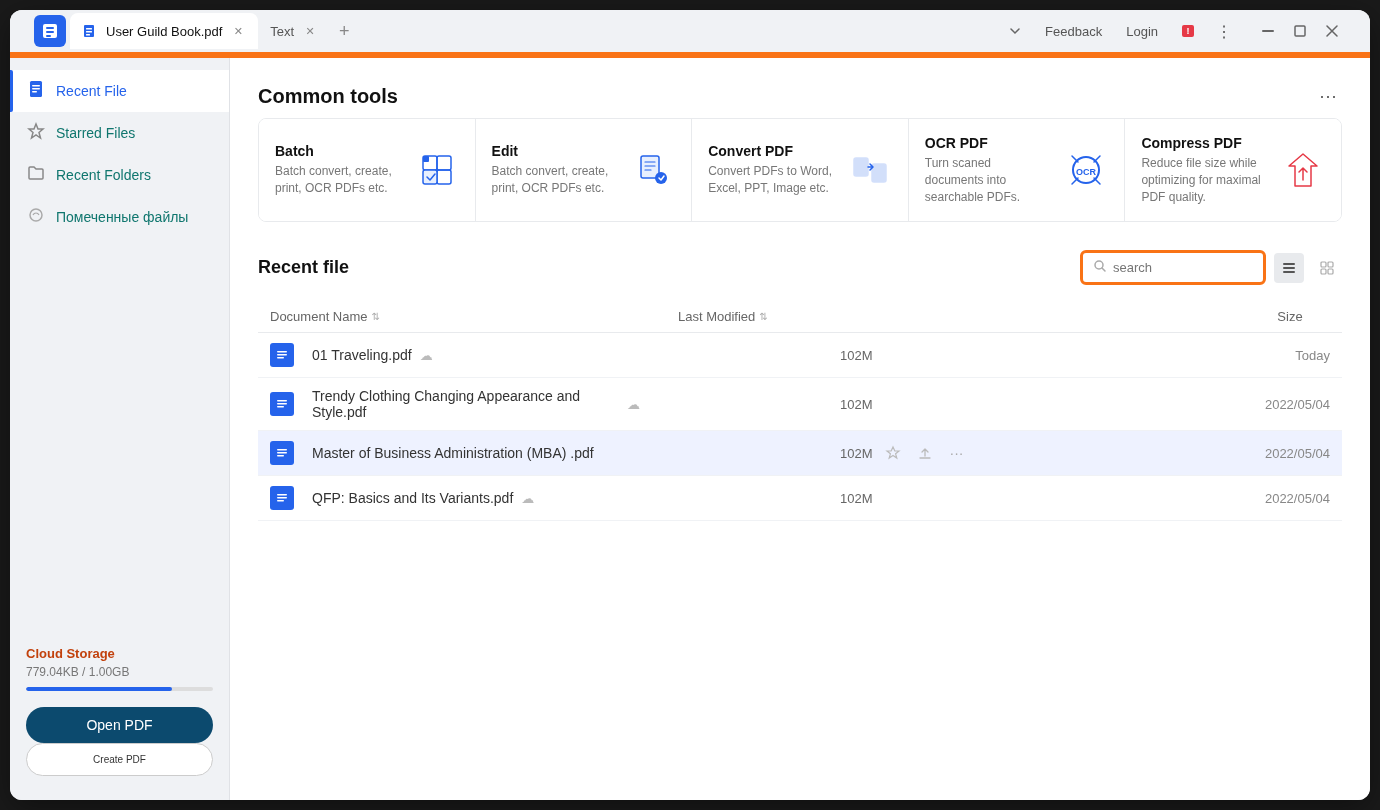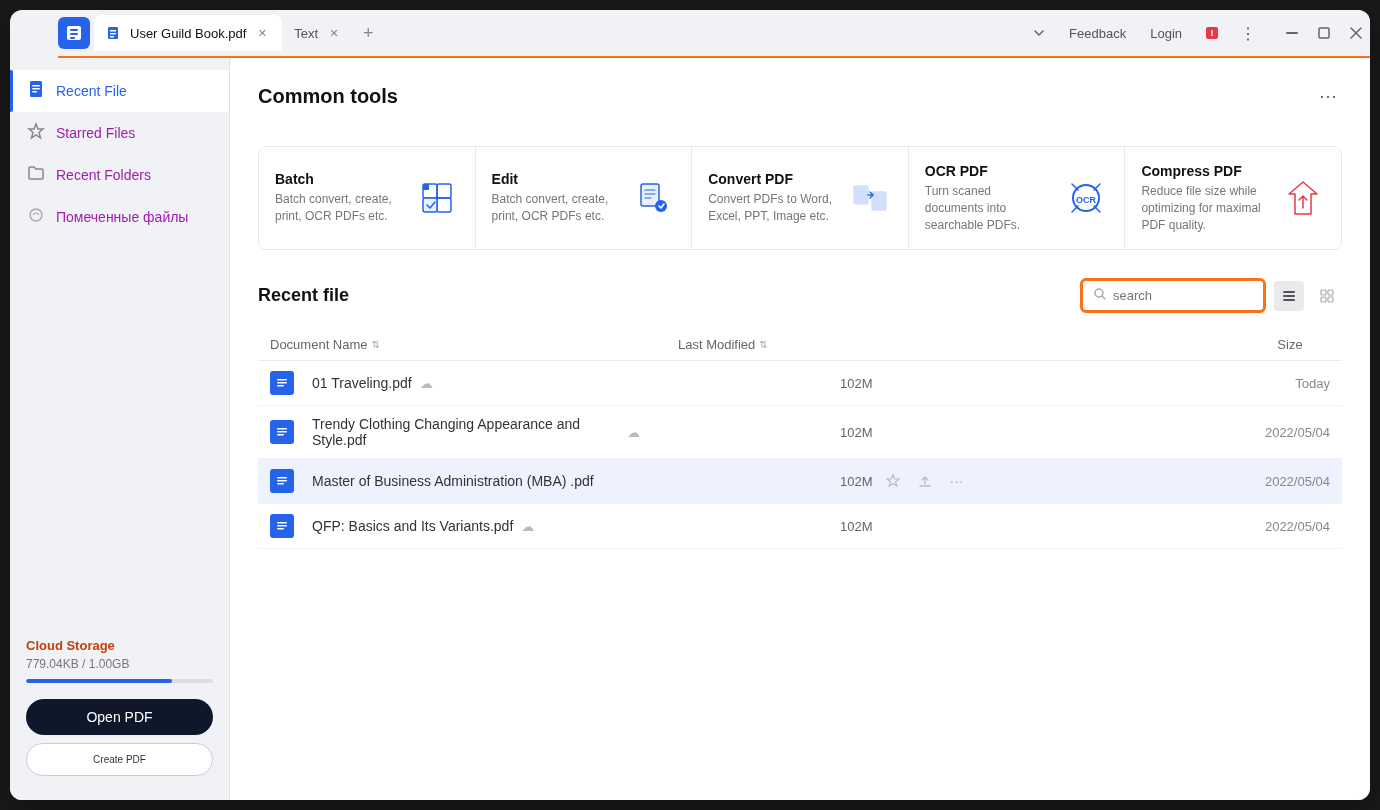--- a/index.html
+++ b/index.html
@@ -22,24 +22,23 @@
       display: flex;
       flex-direction: column;
       box-shadow: 0 8px 32px rgba(0,0,0,0.4);
     }
     
     .title-bar {
       height: 48px;
       background: #f0f2f5;
       display: flex;
       align-items: center;
-      padding: 0 0;
-      border-bottom: 2px solid #f97316;
+      padding: 0 24px;
+      border-bottom: 6px solid #f97316;
       flex-shrink: 0;
-      margin-left: 48px;
     }
     .title-bar-logo {
       width: 32px;
       height: 32px;
       background: #2563eb;
       border-radius: 6px;
       display: flex;
       align-items: center;
       justify-content: center;
       color: white;
@@ -149,21 +148,21 @@
       flex-shrink: 0;
     }
     .sidebar-item {
       display: flex;
       align-items: center;
       gap: 10px;
       padding: 10px 16px;
       cursor: pointer;
       border-radius: 0;
       font-size: 14px;
-      color: #a21caf;
+      color: #0f766e;
       position: relative;
     }
     .sidebar-item.active {
       background: white;
       color: #2563eb;
     }
     .sidebar-item.active::before {
       content: '';
       position: absolute;
       left: 0;
@@ -202,27 +201,27 @@
     }
     .cloud-progress-fill {
       height: 100%;
       background: #2563eb;
       border-radius: 2px;
       width: 78%;
     }
     .btn-open-pdf {
       width: 100%;
       padding: 10px;
-      background: #0f172a;
+      background: #0c4a6e;
       color: white;
       border: none;
       border-radius: 20px;
       font-size: 14px;
       cursor: pointer;
-      margin-bottom: 8px;
+      margin-bottom: 0;
       font-weight: 500;
     }
     .btn-create-pdf {
       width: 100%;
       padding: 10px;
       background: white;
       color: #333;
       border: 1px solid #ccc;
       border-radius: 20px;
       font-size: 10px;
@@ -233,21 +232,21 @@
     .content {
       flex: 1;
       background: white;
       padding: 24px 28px;
       overflow-y: auto;
     }
     .common-tools-header {
       display: flex;
       align-items: center;
       justify-content: space-between;
-      margin-bottom: 36px;
+      margin-bottom: 8px;
     }
     .common-tools-title {
       font-size: 20px;
       font-weight: 600;
       color: #111;
     }
     .more-btn {
       width: 28px;
       height: 28px;
       display: flex;

